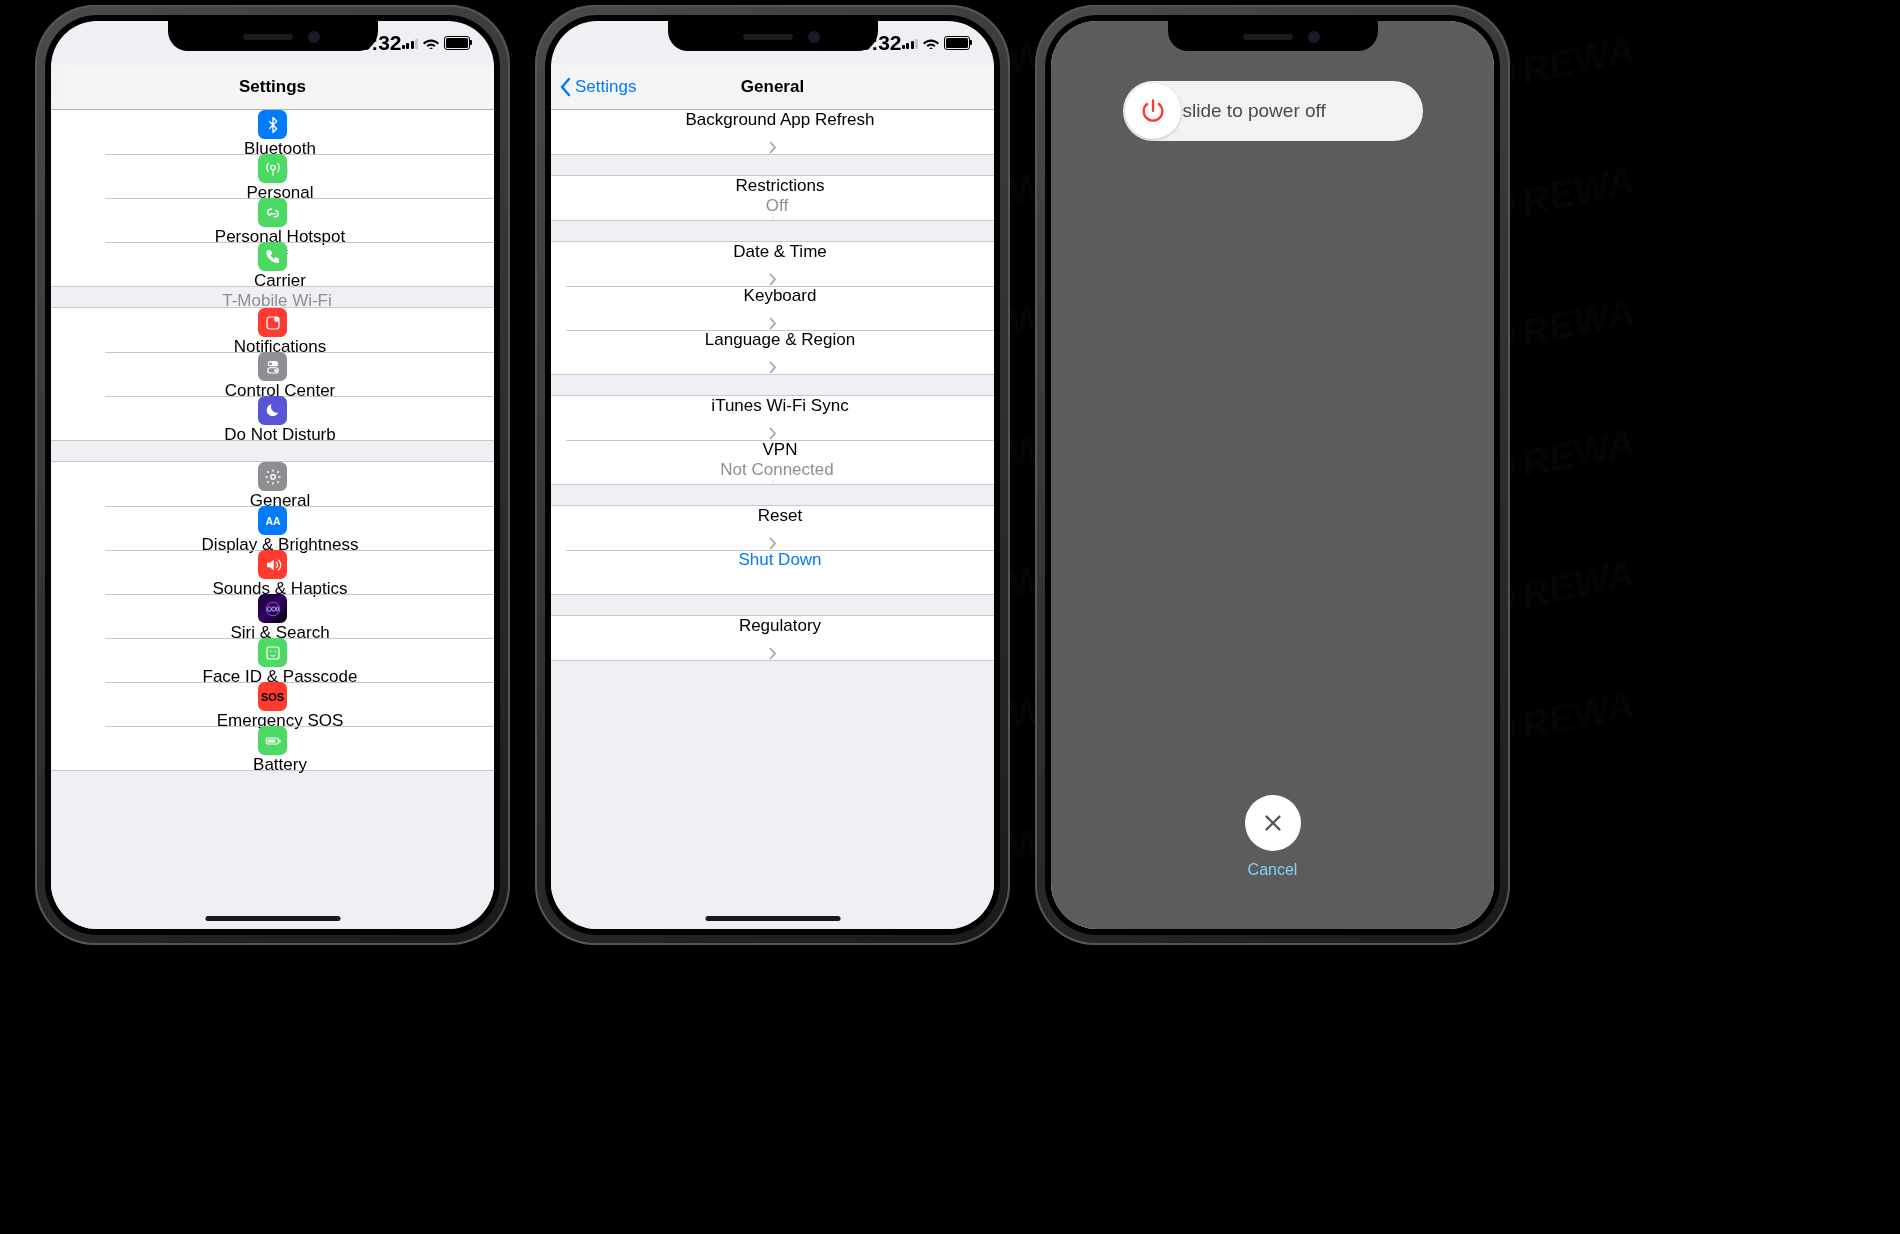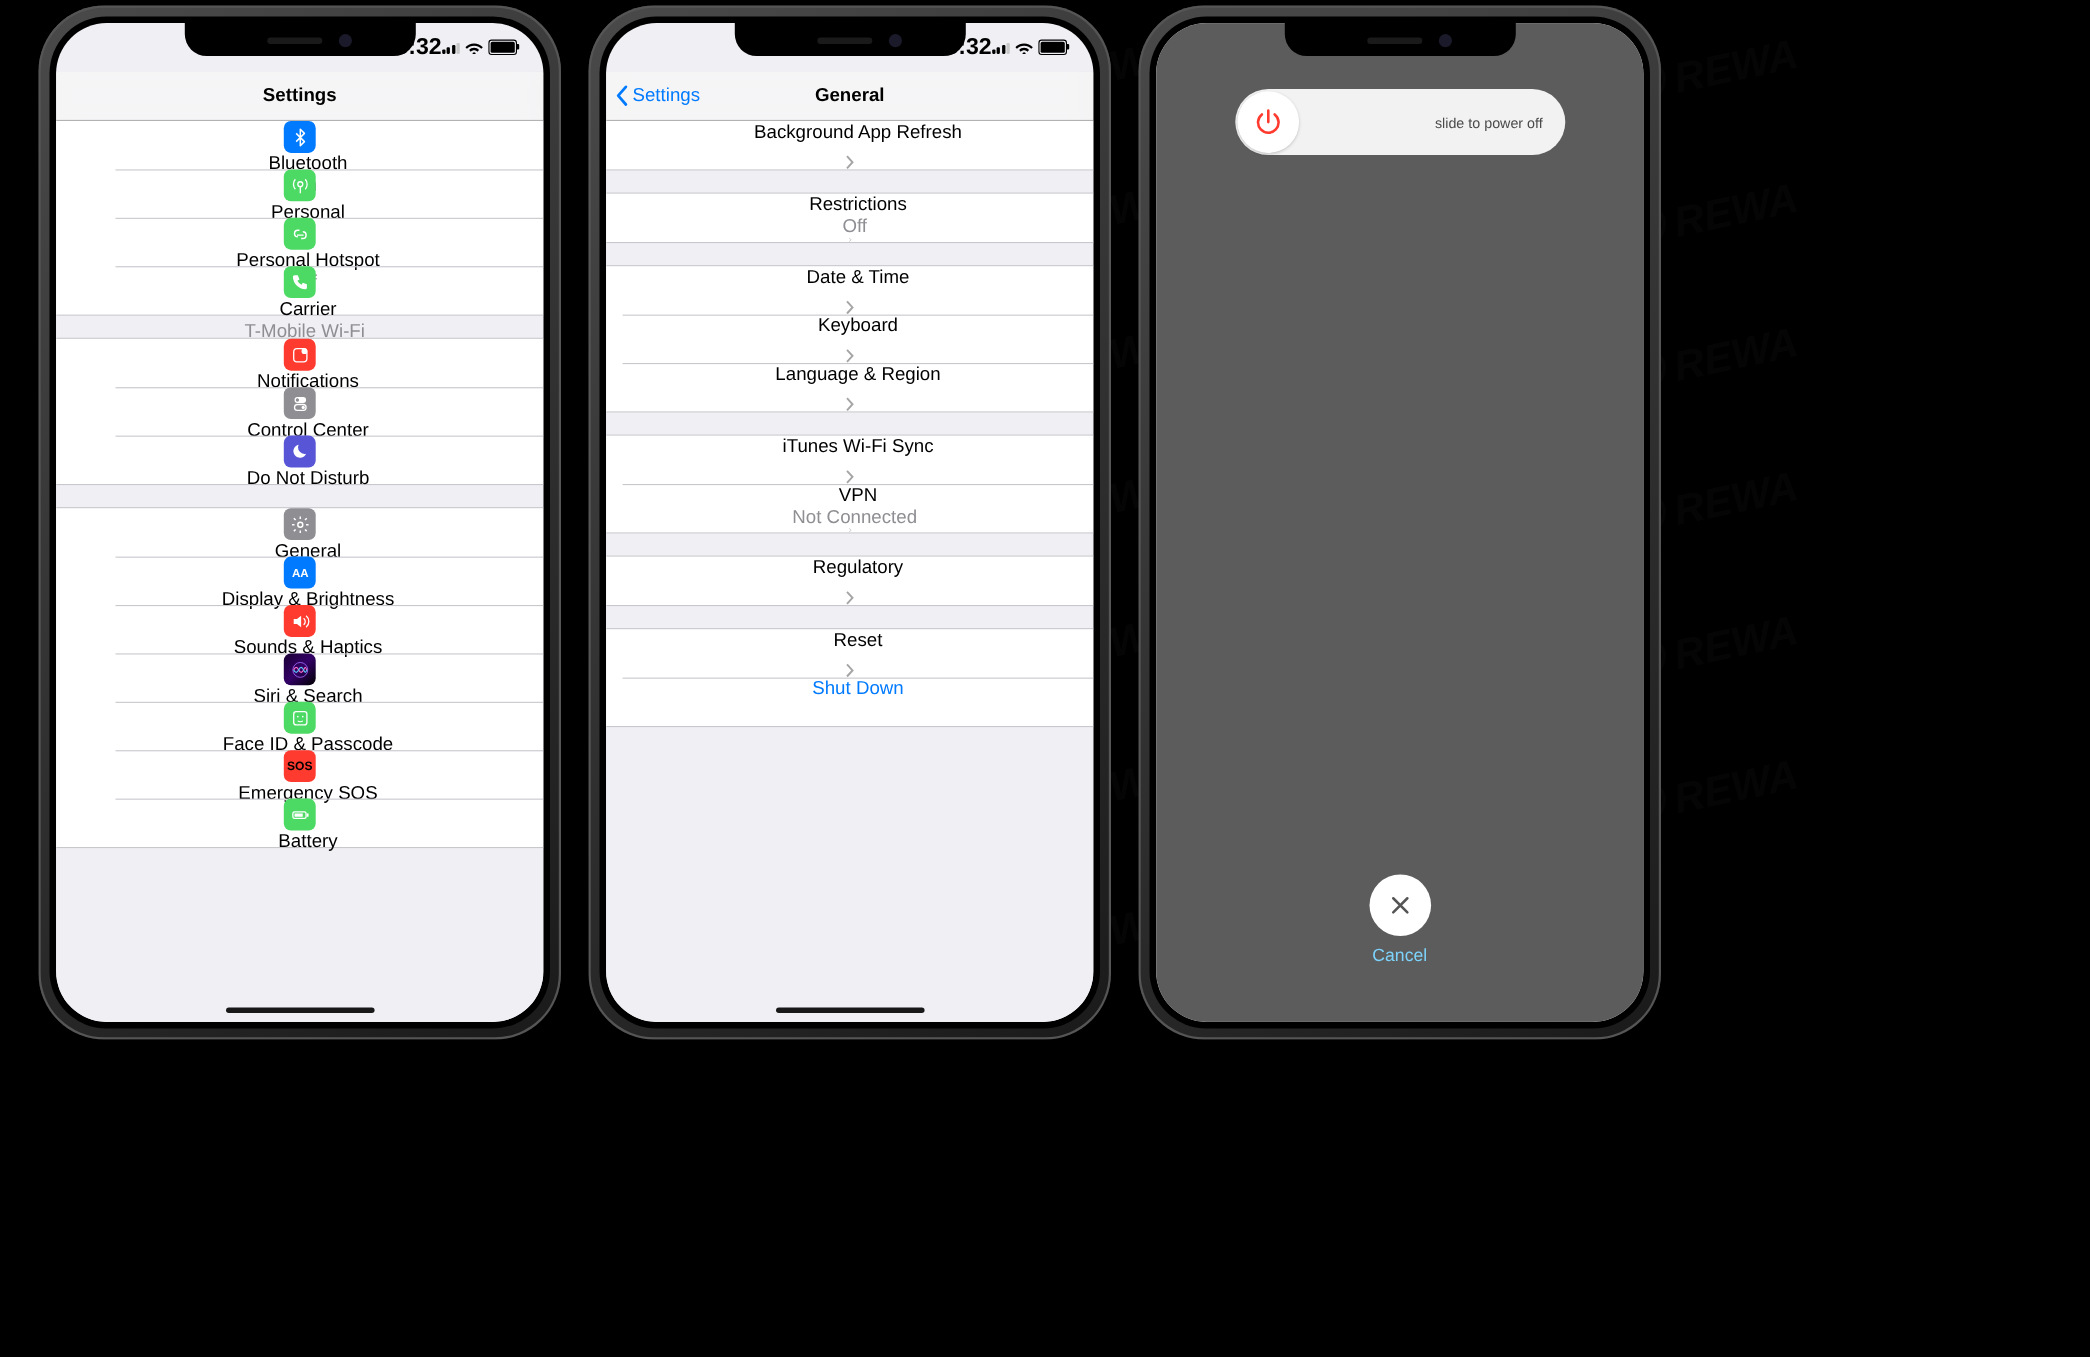--- a/index.html
+++ b/index.html
@@ -45,21 +45,21 @@
   
   .bg-blue{background:#007aff;} .bg-green{background:#4cd964;} .bg-red{background:#ff3b30;}
   .bg-gray{background:#8e8e93;} .bg-purple{background:#5856d6;} .bg-cyan{background:#34aadc;}
   .bg-dark{background:linear-gradient(135deg,#1a0033,#330066,#000);} .bg-sos{background:#ff3b30;font-size:11px;font-weight:700;}
   
   .home-ind{position:absolute;bottom:8px;left:50%;transform:translateX(-50%);width:135px;height:5px;background:#000;border-radius:3px;opacity:.9;z-index:60;}
   
   .poweroff-bg{position:absolute;inset:0;background:#5c5c5c;}
   .slide-track{position:absolute;top:60px;left:50%;transform:translateX(-50%);width:300px;height:60px;background:rgba(255,255,255,.92);border-radius:30px;display:flex;align-items:center;}
   .slide-knob{width:56px;height:56px;border-radius:50%;background:#fff;margin:2px;display:flex;align-items:center;justify-content:center;box-shadow:0 1px 3px rgba(0,0,0,.2);cursor:grab;}
-  .slide-text{flex:1;text-align:right;padding-right:20px;font-size:13px;color:#4a4a4a;}
+  .slide-text{flex:1;text-align:left;padding-right:20px;font-size:19px;color:#4a4a4a;}
   .cancel-wrap{position:absolute;bottom:50px;left:50%;transform:translateX(-50%);text-align:center;}
   .cancel-btn{width:56px;height:56px;border-radius:50%;background:#fff;display:flex;align-items:center;justify-content:center;margin:0 auto 10px;cursor:pointer;}
   .cancel-label{color:#7dd3fc;font-size:16px;}
   
   .wm{position:absolute;inset:0;pointer-events:none;opacity:.04;display:flex;flex-wrap:wrap;align-content:flex-start;}
   .wm span{font-size:38px;font-style:italic;font-weight:700;color:#888;transform:rotate(-12deg);margin:40px 60px;white-space:nowrap;}
 </style>
 </head>
 <body>
 
@@ -388,36 +388,36 @@
               <div class="row no-icon">
                 <span class="row-label">VPN</span>
                 <span class="row-value">Not Connected</span>
                 <svg class="chevron" viewBox="0 0 8 13">
                   <path d="M1 1l5 5.5L1 12" stroke="#000" stroke-width="1.8" fill="none"></path>
                 </svg>
               </div>
             </div>
             <div class="group">
               <div class="row no-icon">
-                <span class="row-label">Regulatory</span>
-                <svg class="chevron" viewBox="0 0 8 13">
-                  <path d="M1 1l5 5.5L1 12" stroke="#000" stroke-width="1.8" fill="none"></path>
-                </svg>
-              </div>
-            </div>
-            <div class="group">
-              <div class="row no-icon">
                 <span class="row-label">Reset</span>
                 <svg class="chevron" viewBox="0 0 8 13">
                   <path d="M1 1l5 5.5L1 12" stroke="#000" stroke-width="1.8" fill="none"></path>
                 </svg>
               </div>
               <div class="row no-icon">
                 <span class="row-label link">Shut Down</span>
                 <span style="width:15px"></span>
+              </div>
+            </div>
+            <div class="group">
+              <div class="row no-icon">
+                <span class="row-label">Regulatory</span>
+                <svg class="chevron" viewBox="0 0 8 13">
+                  <path d="M1 1l5 5.5L1 12" stroke="#000" stroke-width="1.8" fill="none"></path>
+                </svg>
               </div>
             </div>
           </div>
       <div class="home-ind"></div>
     </div>
       </div>
   </div>
 
   <div class="phone" style="left:1035px">
     <div class="phone-inner">

